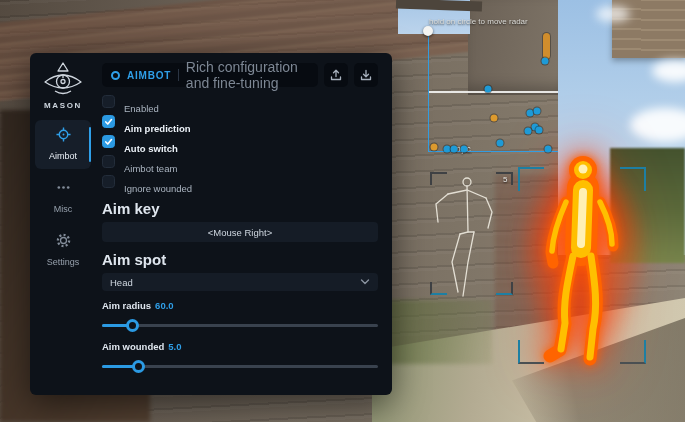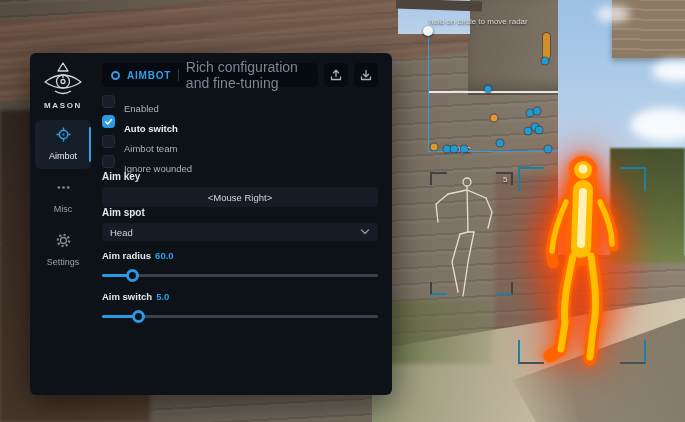--- a/index.html
+++ b/index.html
@@ -93,21 +93,21 @@
 
   .crow { display:flex; align-items:center; gap:9px; height:20px; cursor:pointer; }
   .cb { width:13px; height:13px; border-radius:3.5px; background:#161e29; border:1px solid #232d3a;
     display:flex; align-items:center; justify-content:center; flex-shrink:0; }
   .cb svg { display:none; }
   .crow.on .cb { background:#2b9ae3; border-color:#2b9ae3; }
   .crow.on .cb svg { display:block; }
   .clabel { font-size:9.5px; color:#aab4c0;margin-top:15px; }
   .crow.on .clabel { color:#ecf2f8; font-weight:bold; }
 
-  .sec-label { font-size:10px; color:#dfe6ee; font-weight:bold; margin-bottom:5px; }
+  .sec-label { font-size:15px; color:#dfe6ee; font-weight:bold; margin-top:9px; margin-bottom:5px; }
   .key-btn { height:20px; background:#151c26; border-radius:4px; display:flex; align-items:center; justify-content:center;
     font-size:9.5px; color:#cfd7e0; cursor:pointer; }
   .dropdown { height:18px; background:#151c26; border-radius:4px; display:flex; align-items:center; justify-content:space-between;
     padding:0 8px; font-size:9.5px; color:#cfd7e0; cursor:pointer; }
   .dropdown .chev { color:#8a93a0; }
 
   .srow { margin-top:9px; }
   .slabel-line { display:flex; gap:4px; font-size:9.5px; }
   .slabel { color:#dfe6ee; font-weight:bold; }
   .sval { color:#2f9fe8; font-weight:bold; }
@@ -286,20 +286,28 @@
       <div class="crow">
         <span class="cb"></span>
         <span class="clabel">Enabled</span>
       </div>
       <div class="crow on">
         <span class="cb">
             <svg width="9" height="9" viewBox="0 0 10 10" fill="none" stroke="#fff" stroke-width="1.8" stroke-linecap="round" stroke-linejoin="round">
               <path d="M2,5.5 L4.2,7.8 L8.3,2.8"></path>
             </svg>
           </span>
+        <span class="clabel">Aim prediction</span>
+      </div>
+      <div class="crow on">
+        <span class="cb">
+            <svg width="9" height="9" viewBox="0 0 10 10" fill="none" stroke="#fff" stroke-width="1.8" stroke-linecap="round" stroke-linejoin="round">
+              <path d="M2,5.5 L4.2,7.8 L8.3,2.8"></path>
+            </svg>
+          </span>
         <span class="clabel">Auto switch</span>
       </div>
       <div class="crow">
         <span class="cb"></span>
         <span class="clabel">Aimbot team</span>
       </div>
       <div class="crow">
         <span class="cb"></span>
         <span class="clabel">Ignore wounded</span>
       </div>
@@ -322,21 +330,21 @@
         </div>
         <div class="slider">
           <div class="track"></div>
           <div class="fill" style="width: 11%;"></div>
           <div class="thumb" style="left: 11%;"></div>
         </div>
       </div>
 
       <div class="srow">
         <div class="slabel-line">
-          <span class="slabel">Aim switch</span>
+          <span class="slabel">Aim wounded</span>
           <span class="sval">5.0</span>
         </div>
         <div class="slider">
           <div class="track"></div>
           <div class="fill" style="width: 13%;"></div>
           <div class="thumb" style="left: 13%;"></div>
         </div>
       </div>
     </div>
   </div>

